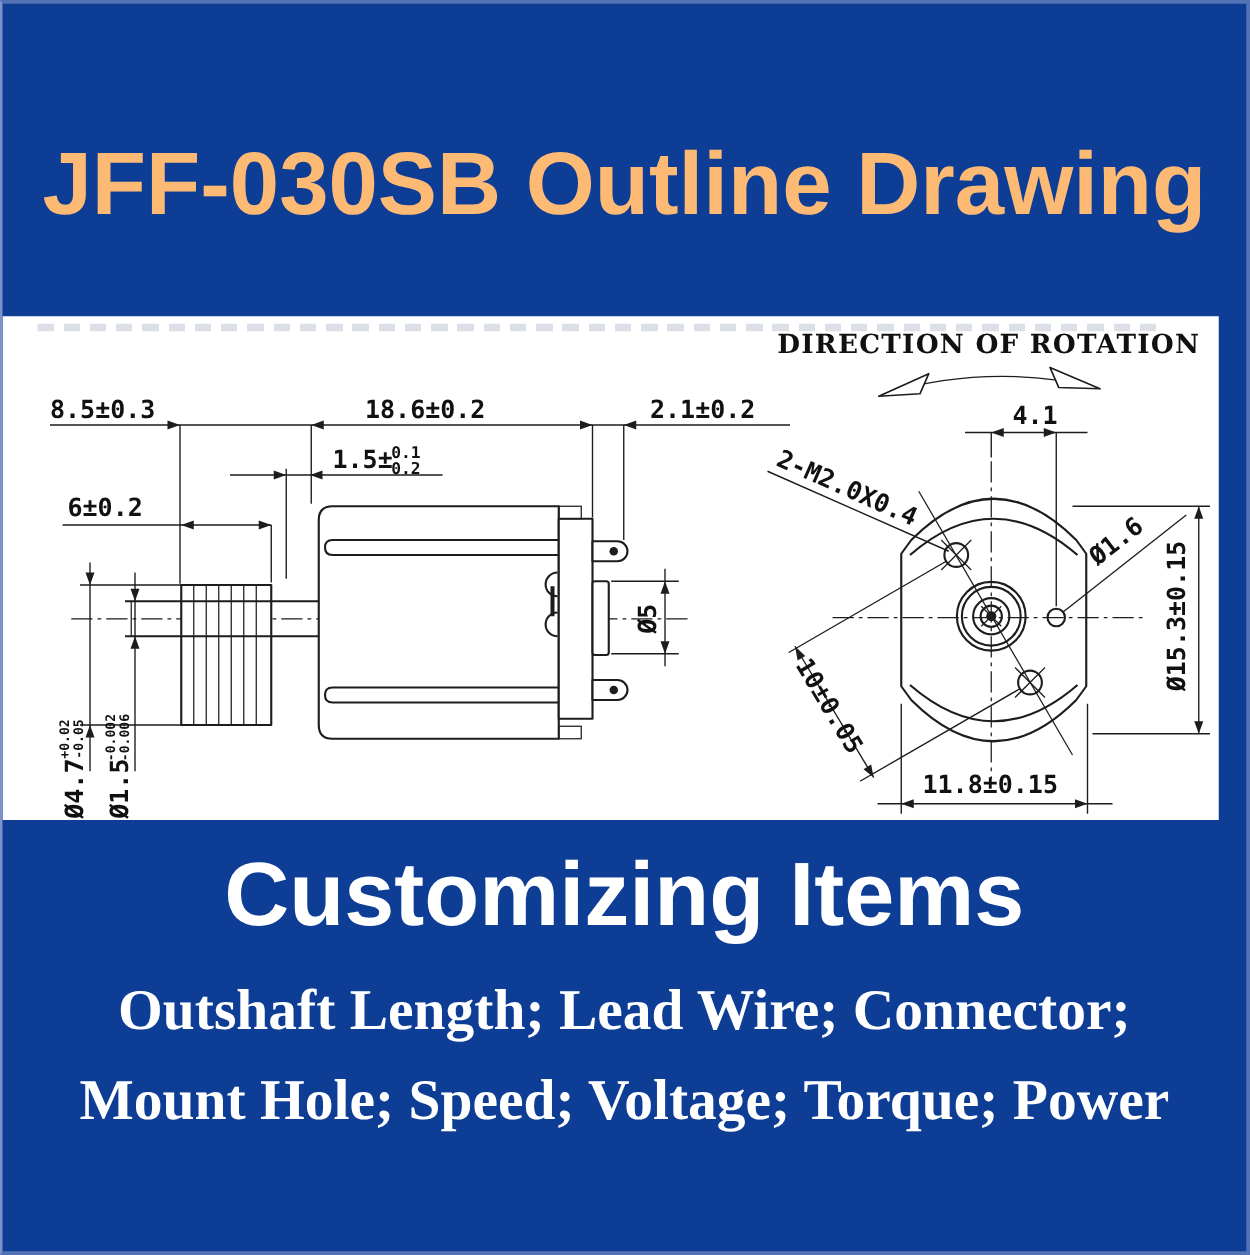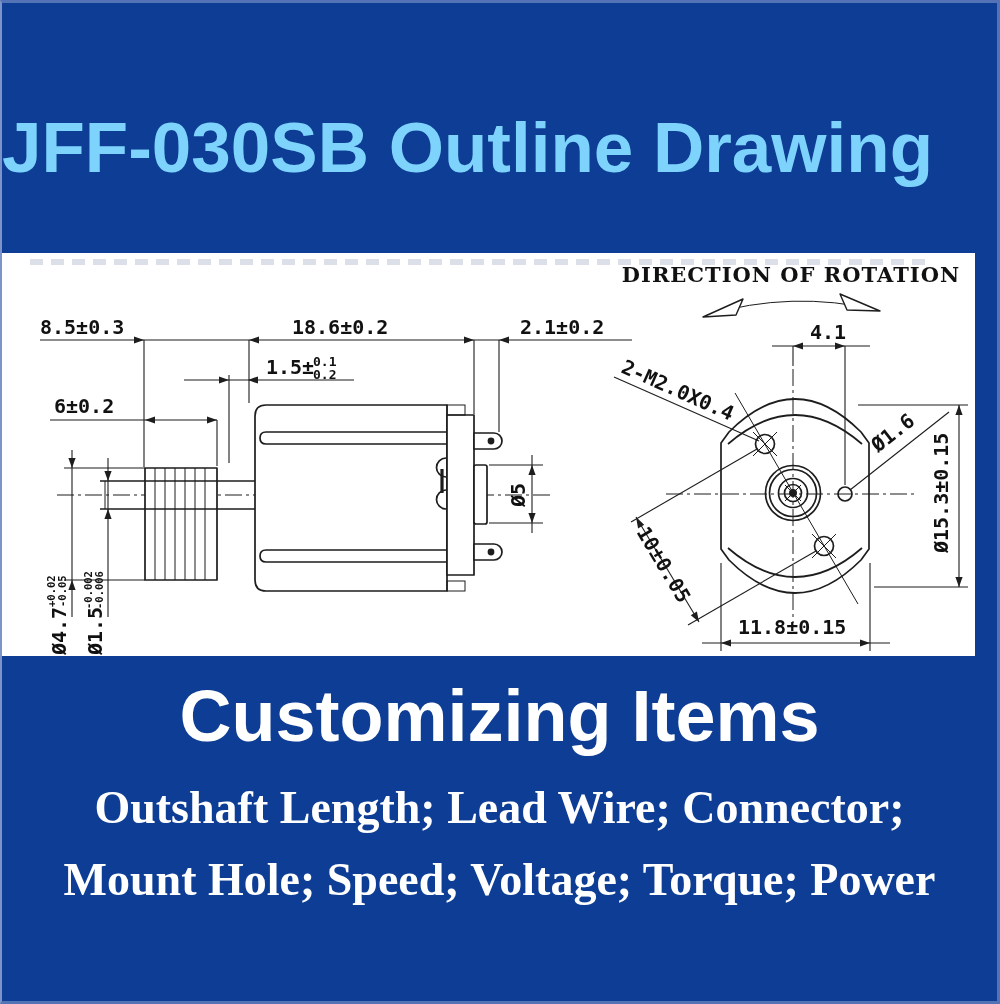--- a/index.html
+++ b/index.html
@@ -6,22 +6,22 @@
   .page{
     position:relative;width:1000px;height:1004px;margin:0 auto;
     background:#0d3d94;overflow:hidden;
     border-top:3px solid #5473b7;border-bottom:3px solid #5473b7;
     border-right:3px solid #5473b7;border-left:2px solid #7c94c9;
     box-sizing:border-box;
     font-family:"Liberation Sans", sans-serif;
   }
   .banner-top{position:absolute;left:0;top:0;width:100%;height:250px;}
   .banner-top .title{
-    position:absolute;top:104px;width:100%;text-align:left;
-    color:#7dd3fc;font-size:71px;font-weight:600;letter-spacing:0px;white-space:nowrap;
+    position:absolute;top:104px;width:100%;text-align:center;
+    color:#fdba74;font-size:71px;font-weight:600;letter-spacing:0px;white-space:nowrap;
   }
   .drawing-panel{
     position:absolute;left:0;top:250px;width:973px;height:403px;background:#ffffff;
   }
   .watermark-row{
     position:absolute;left:28px;top:6px;width:900px;height:6px;opacity:.5;
     background:repeating-linear-gradient(90deg,#b9c0d2 0 13px,transparent 13px 21px);
   }
   .drawing-panel svg{position:absolute;left:0;top:0;}
   .banner-bottom{

